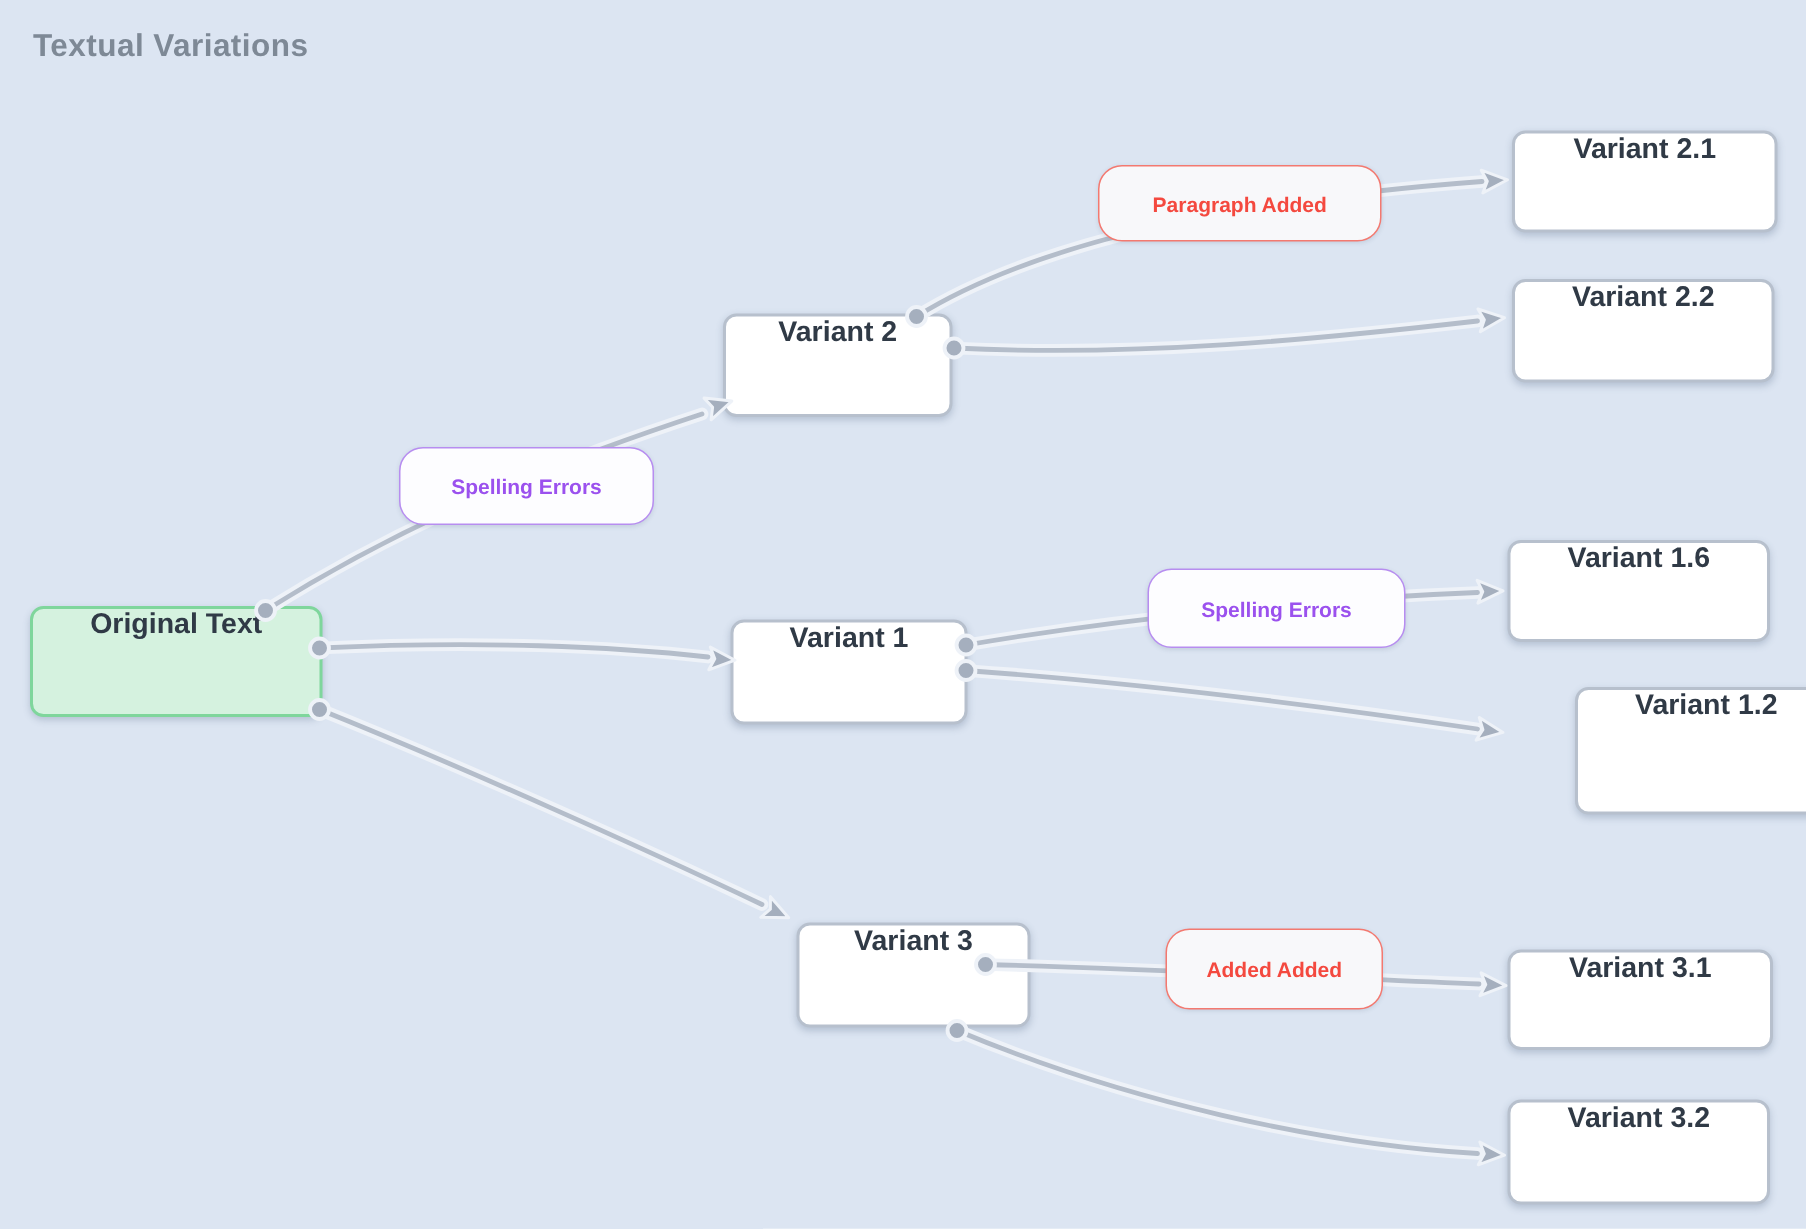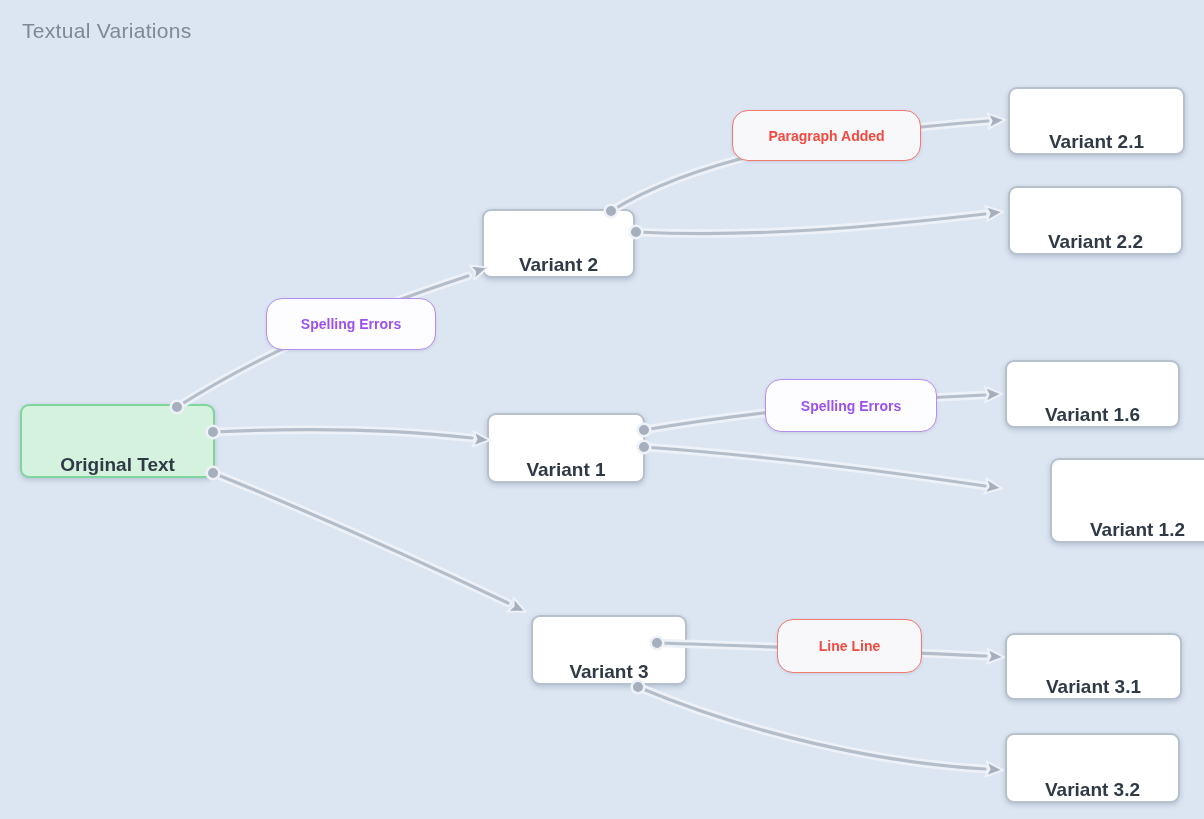--- a/index.html
+++ b/index.html
@@ -10,25 +10,25 @@
     --edge:#b4bdca; --edge-casing:#eef2f8; --connector:#a5afbe; --title-text:#7e8996;
   }
   html,body{margin:0;padding:0;}
   .canvas{
     position:relative; width:1204px; height:819px; overflow:hidden;
     background:var(--background);
     font-family:"Liberation Sans", sans-serif;
   }
   .title{
     position:absolute; left:22px; top:19px;
-    font-size:21px; font-weight:normal; letter-spacing:.3px;
+    font-size:21px; font-weight:bold; letter-spacing:.3px;
     color:var(--title-text);
   }
   .node{
-    position:absolute; display:flex; align-items:flex-end; justify-content:center;
+    position:absolute; display:flex; align-items:flex-start; justify-content:center;
     background:var(--node-fill); border:2px solid var(--node-border);
     border-radius:9px; box-shadow:0 2px 5px rgba(90,110,140,.30);
     font-size:19px; font-weight:bold; color:var(--node-text);
     z-index:1; box-sizing:border-box; cursor:pointer;
   }
   .node.source{ background:var(--source-fill); border-color:var(--source-border); }
   .edges{ position:absolute; left:0; top:0; z-index:2; pointer-events:none; }
   .edge-casing{ fill:none; stroke:var(--edge-casing); stroke-width:8.5; stroke-linecap:round; }
   .edge-core{ fill:none; stroke:var(--edge); stroke-width:3.2; stroke-linecap:round; }
   .port{ fill:var(--connector); stroke:var(--edge-casing); stroke-width:2.6; pointer-events:all; cursor:crosshair; }
@@ -161,16 +161,16 @@
 
   <div class="edge-label red" style="left:732px;top:110px;width:189px;height:51px;">
     <span>Paragraph Added</span>
   </div>
 
   <div class="edge-label purple" style="left:765px;top:379px;width:172px;height:53px;">
     <span>Spelling Errors</span>
   </div>
 
   <div class="edge-label red" style="left:777px;top:619px;width:145px;height:54px;">
-    <span>Line Line</span>
+    <span>Added Added</span>
   </div>
 
 </div>
 
 </body></html>

